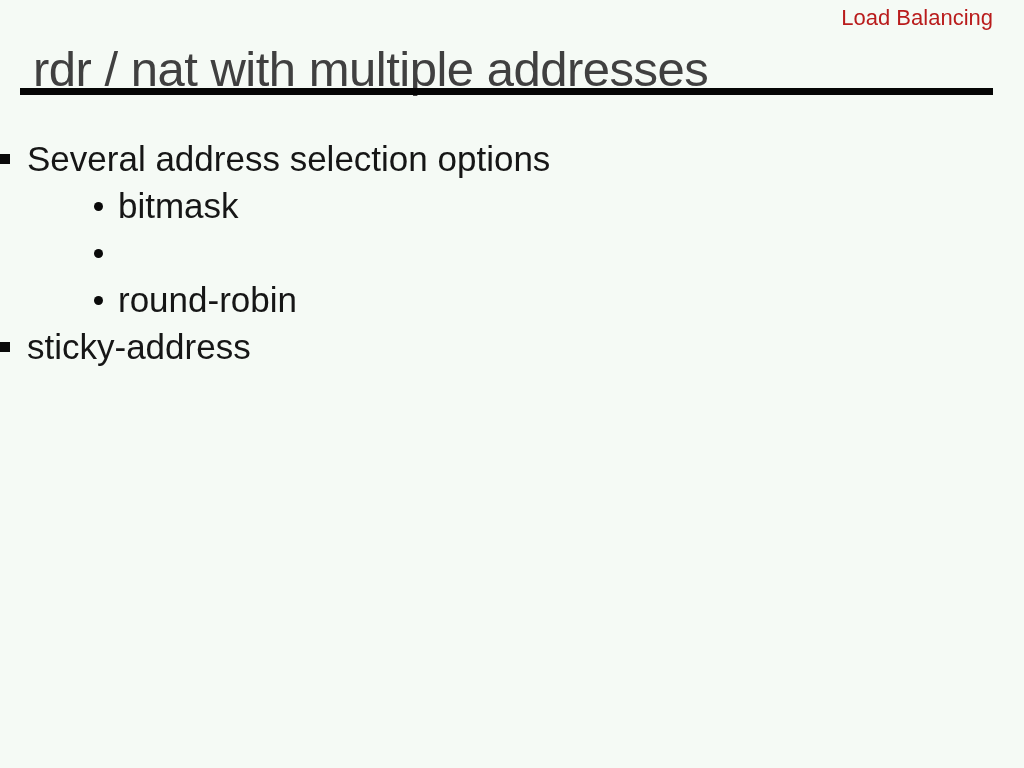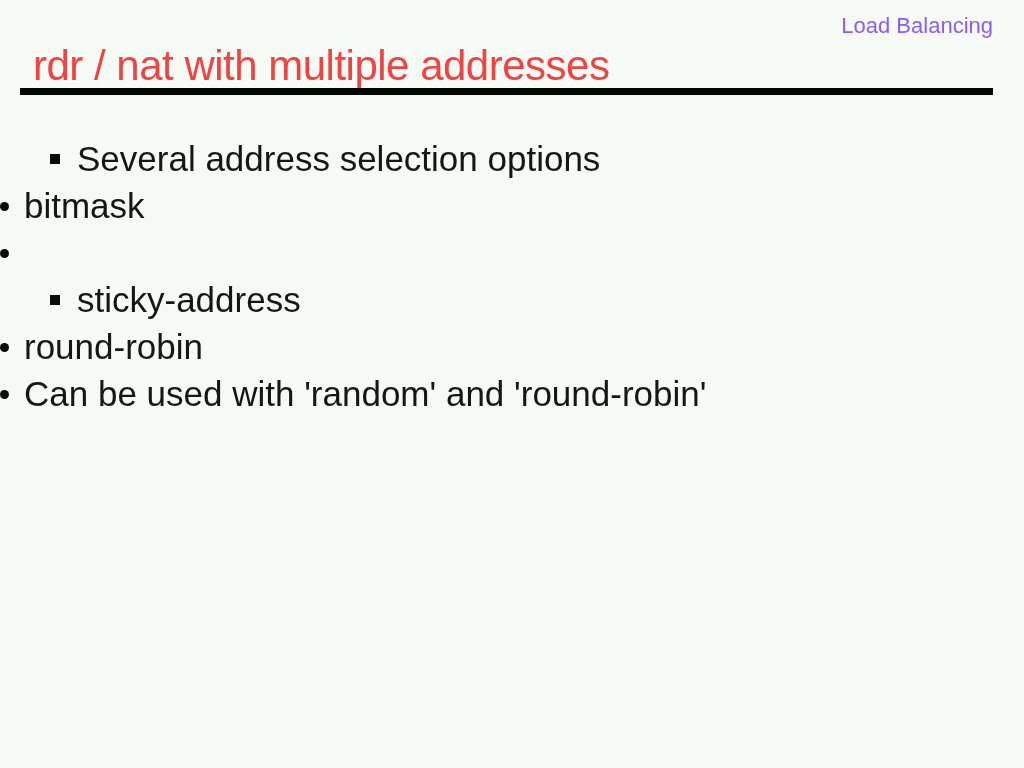--- a/index.html
+++ b/index.html
@@ -14,35 +14,35 @@
     color: #161616;
     overflow: hidden;
     position: relative;
   }
   .slide {
     position: absolute;
     inset: 0;
   }
   .corner-label {
     position: absolute;
-    top: 14px;
+    top: 6px;
     right: 31px;
     font-size: 22px;
     line-height: 1.1;
-    color: #8b5cf6;
+    color: #b91c1c;
     white-space: nowrap;
   }
   .slide-title {
     position: absolute;
     top: 44px;
     left: 33px;
-    font-size: 42px;
+    font-size: 49px;
     line-height: 1.05;
     letter-spacing: -0.5px;
-    color: #ef4444;
+    color: #404040;
     white-space: nowrap;
   }
   .title-rule {
     position: absolute;
     top: 88px;
     left: 20px;
     width: 973px;
     height: 7px;
     background: #050505;
   }
@@ -56,22 +56,22 @@
     height: 47px;
     display: flex;
     align-items: center;
     white-space: nowrap;
   }
   .row .label {
     font-size: 35px;
     line-height: 1;
     color: #161616;
   }
-  .row.lvl1 { padding-left: 50px; }
-  .row.lvl2 { }
+  .row.lvl1 { }
+  .row.lvl2 { padding-left: 94px; }
   .bullet {
     flex: 0 0 auto;
     background: #0a0a0a;
     display: inline-block;
   }
   .lvl1 .bullet {
     width: 10px;
     height: 10px;
     margin-right: 17px;   
     margin-top: 1px;
@@ -100,27 +100,23 @@
         <span class="bullet"></span>
         <span class="label">Several address selection options</span>
       </div>
       <div class="row lvl2">
         <span class="bullet"></span>
         <span class="label">bitmask</span>
       </div>
       <div class="row lvl2">
         <span class="bullet"></span>
       </div>
-      <div class="row lvl1">
-        <span class="bullet"></span>
-        <span class="label">sticky-address</span>
-      </div>
       <div class="row lvl2">
         <span class="bullet"></span>
         <span class="label">round-robin</span>
       </div>
-      <div class="row lvl2">
+      <div class="row lvl1">
         <span class="bullet"></span>
-        <span class="label">Can be used with 'random' and 'round-robin'</span>
+        <span class="label">sticky-address</span>
       </div>
     </div>
 
 </div>
 
 </body></html>

